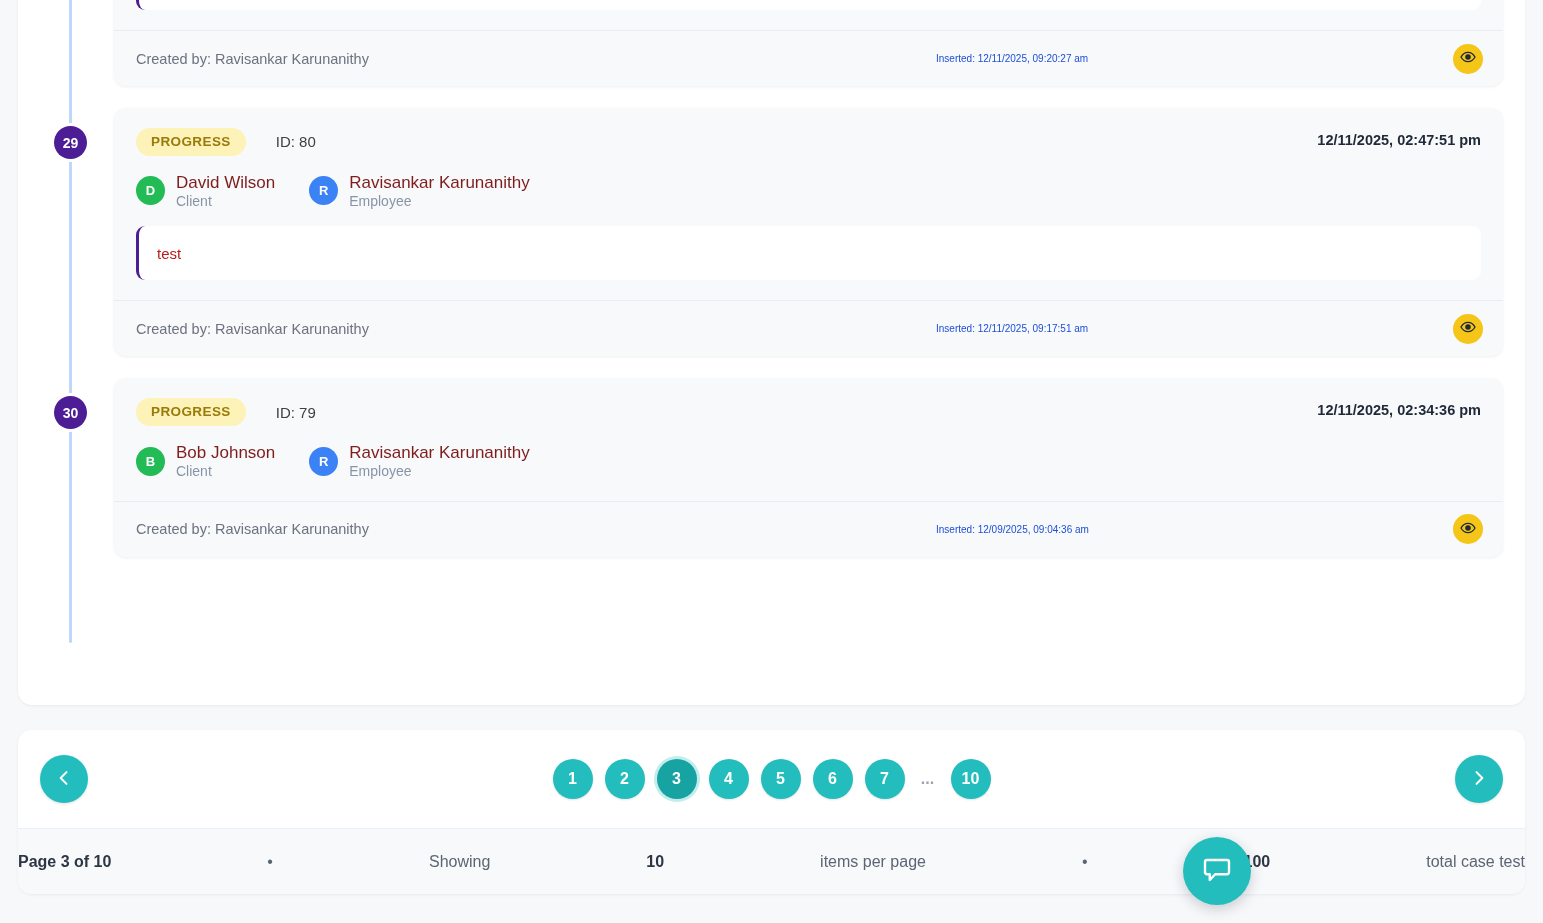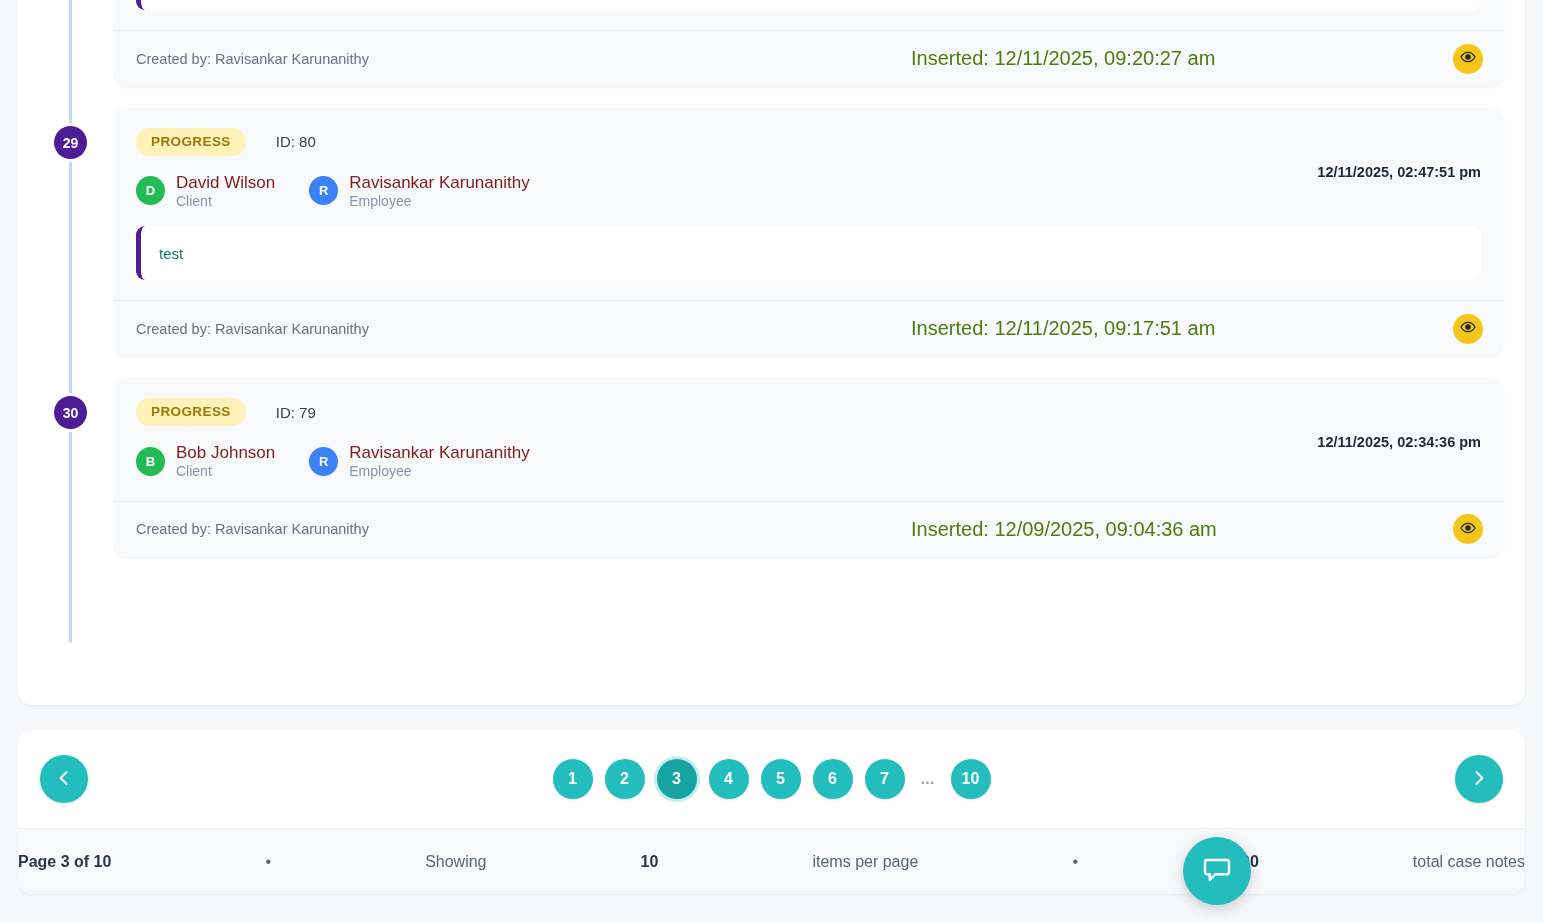--- a/index.html
+++ b/index.html
@@ -102,21 +102,20 @@
     color: #404040;
     font-size: 15px;
   }
   .card-timestamp {
     position: absolute;
     right: 22px;
     top: 24px;
     font-size: 14.5px;
     font-weight: 700;
     color: #1f2937;
-    margin-top: 32px;
   }
 
   .people-row {
     display: flex;
     align-items: center;
     gap: 34px;
     margin-top: 16px;
   }
   .person {
     display: flex;
@@ -146,49 +145,49 @@
   }
   .person-role {
     font-size: 14px;
     color: #8a94a6;
     display: block;
   }
 
   .note-body {
     margin: 16px 0 0 0;
     background: #ffffff;
-    border-left: 5px solid #4c1d95;
+    border-left: 3px solid #4c1d95;
     border-radius: 9px;
     padding: 16px 18px;
     font-size: 15px;
-    color: #0f766e;
+    color: #b91c1c;
     min-height: 54px;
     display: flex;
     align-items: center;
   }
 
   .card-footer {
     margin-top: 16px;
     border-top: 1px solid #e9edf3;
     padding: 14px 22px;
     display: flex;
     align-items: center;
     position: relative;
     height: 56px;
   }
   .created-by {
     font-size: 14.5px;
     color: #6b7280;
     flex: 0 0 auto;
   }
   .inserted {
-    font-size: 20px;
-    color: #4d7c0f;
-    position: absolute;
-    left: 797px;
+    font-size: 10px;
+    color: #1d4ed8;
+    position: absolute;
+    left: 822px;
   }
   .eye-button {
     position: absolute;
     right: 20px;
     top: 50%;
     transform: translateY(-50%);
     width: 30px;
     height: 30px;
     border-radius: 50%;
     background: #f5c518;
@@ -451,21 +450,21 @@
     </div>
 
     <div class="pager-summary">
       <b>Page 3 of 10</b>
         <span> • </span>
         <span>Showing </span>
         <b>10</b>
         <span> items per page</span>
         <span> • </span>
         <b>100</b>
-        <span> total case notes</span>
+        <span> total case test</span>
     </div>
   </div>
 
   <button class="chat-fab">
     <span>
       <svg width="30" height="30" viewBox="0 0 24 24" fill="none" stroke="#ffffff" stroke-width="1.9" stroke-linecap="round" stroke-linejoin="round">
         <path d="M20 4H4a1.6 1.6 0 0 0-1.6 1.6v8.2A1.6 1.6 0 0 0 4 15.4h2.2V20l4.4-4.6H20a1.6 1.6 0 0 0 1.6-1.6V5.6A1.6 1.6 0 0 0 20 4z"></path>
       </svg>
     </span>
   </button>

